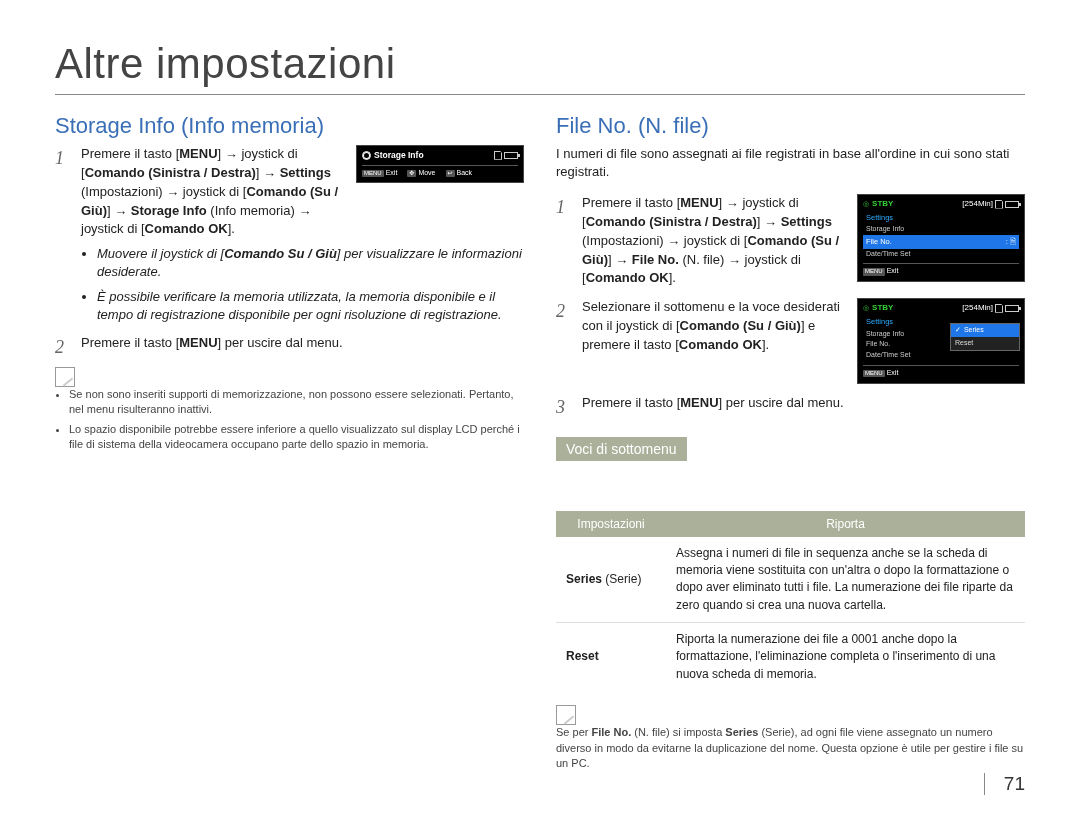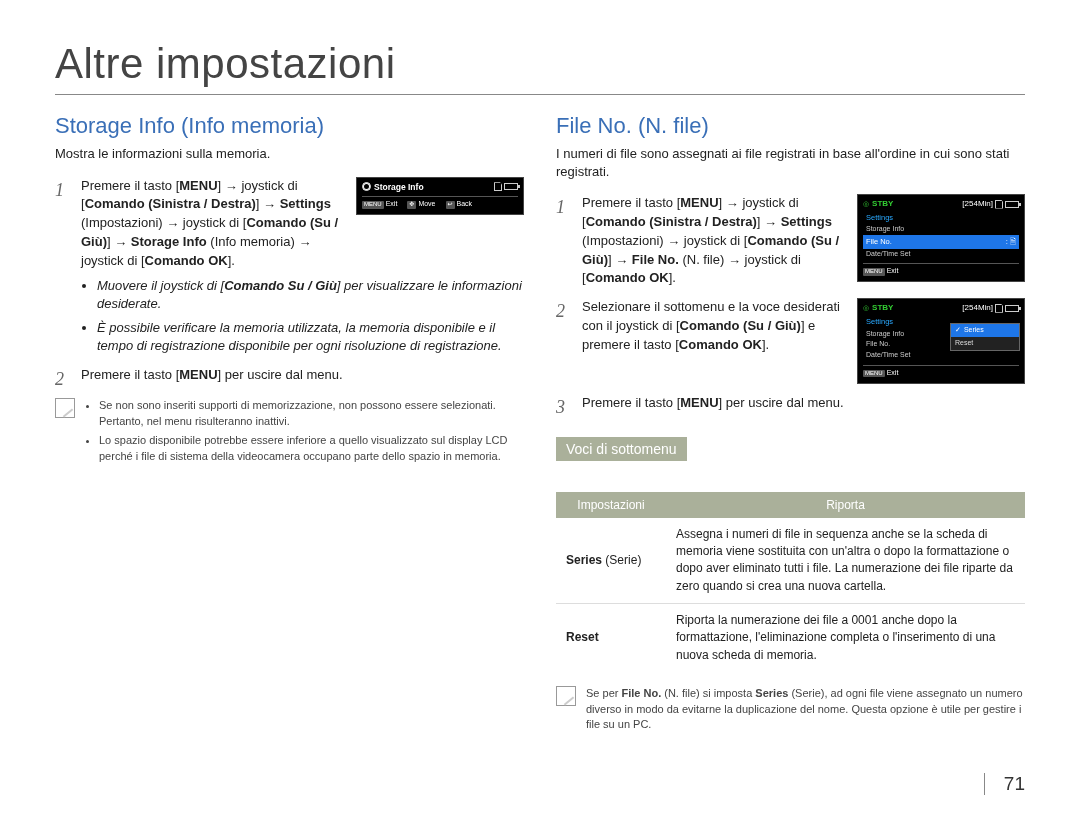--- a/index.html
+++ b/index.html
@@ -144,25 +144,25 @@
     color: #ddd;
     display: flex; align-items: center; gap: 3px;
   }
   .lcd-sub-pop .opt.sel {
     background: #1e76e8; color: #fff;
   }
   .lcd-sub-pop .opt.sel::before { content: "✓"; font-size: 7px; }
 
   .note {
     display: flex;
-    gap: 10px;
     font-size: 11px;
     color: #444;
     margin-top: 14px;
     line-height: 1.4;
+    flex-direction: column;
   }
   .note-icon {
     flex-shrink: 0;
     width: 20px; height: 20px;
     border: 1px solid #999;
     color: #3a6fb7;
     font-style: italic;
     font-family: Georgia, serif;
     font-size: 13px;
     text-align: center;
@@ -179,21 +179,21 @@
   .note ul { list-style: disc; padding-left: 14px; }
   .note ul li { margin-bottom: 4px; }
 
   h3.subhead {
     background: #aab09a;
     color: #fff;
     font-size: 14px;
     font-weight: 400;
     padding: 4px 10px;
     display: inline-block;
-    margin: 14px 0 7px 0;
+    margin: 14px 0 26px 0;
   }
   table.options {
     width: 100%;
     border-collapse: collapse;
     font-size: 12px;
     margin-top: 24px;
   }
   table.options th {
     background: #aab09a;
     color: #fff;
@@ -227,21 +227,20 @@
 </head>
 <body>
 
 <h1 class="page-title">Altre impostazioni</h1>
 <hr class="title-rule">
 
 <div class="cols">
 
   <div class="col">
     <h2 class="section-head">Storage Info (Info memoria)</h2>
-    <p class="intro">Mostra le informazioni sulla memoria.</p>
 
     <ol class="steps">
       <li>
         <div class="step-row">
           <div class="step-text">Premere il tasto [<b>MENU</b>] → joystick di [<b>Comando (Sinistra / Destra)</b>] → <b>Settings</b> (Impostazioni) → joystick di [<b>Comando (Su / Giù)</b>] → <b>Storage Info</b> (Info memoria) → joystick di [<b>Comando OK</b>].</div>
 
           <div class="lcd">
             <div class="lcd-row">
               <span class="gear-icon"></span>
               <span class="lcd-title">Storage Info</span>

